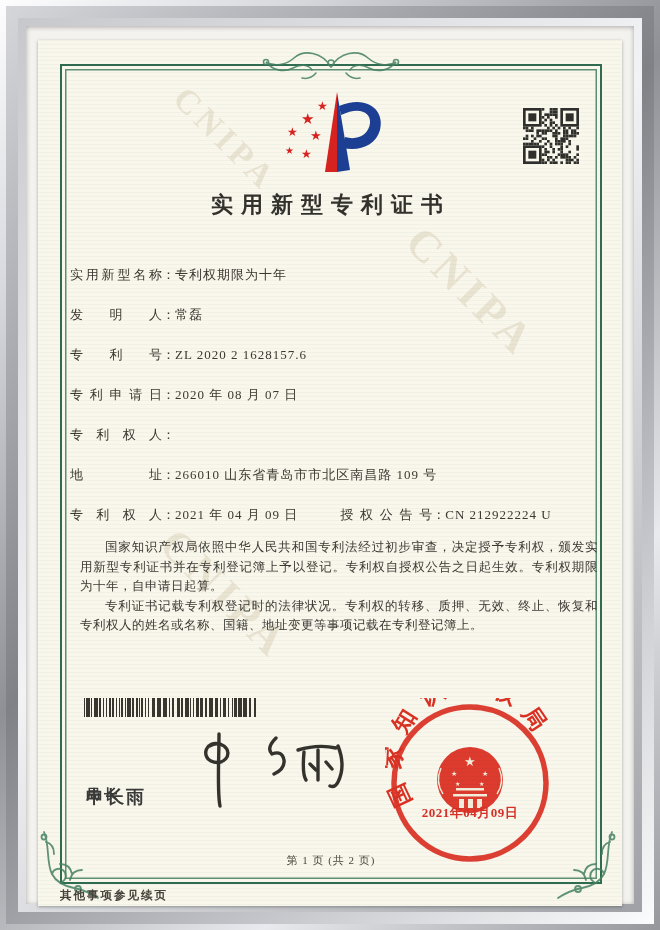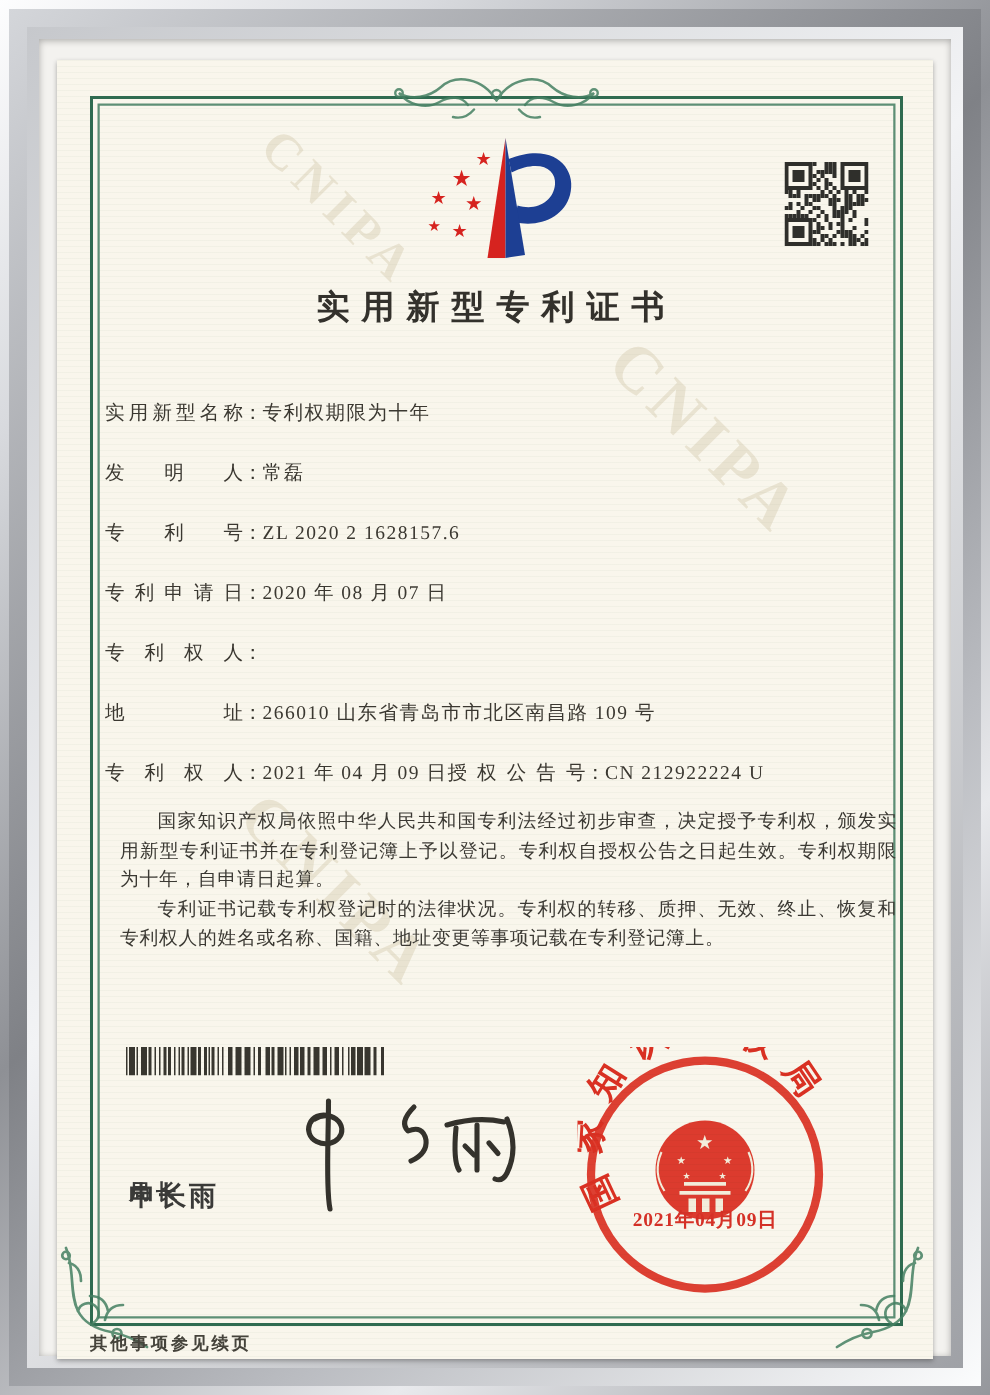--- a/index.html
+++ b/index.html
@@ -43,21 +43,21 @@
            color:#4f4c44;letter-spacing:2.5px;}
   .logo{position:absolute;left:245px;top:50px;z-index:4;}
   .qr{position:absolute;left:485px;top:68px;z-index:4;}
   .title{position:absolute;left:22px;right:20px;top:150px;z-index:4;text-align:center;
          font-size:22px;font-weight:700;letter-spacing:8px;color:#33312c;}
   .fields{position:absolute;left:32px;top:226px;width:510px;z-index:4;
           font-size:13px;color:var(--ink);}
   .frow{display:flex;align-items:baseline;margin-bottom:23px;line-height:17px;white-space:nowrap;}
   .flabel{display:inline-block;width:92px;text-align:justify;text-align-last:justify;}
   .fvalue{letter-spacing:1px;}
-  .fgroup2{display:flex;align-items:baseline;}
+  .fgroup2{margin-left:42px;display:flex;align-items:baseline;}
   .paras{position:absolute;left:42px;right:24px;top:498px;z-index:4;
          font-size:12.5px;line-height:19.5px;color:#3b3933;text-align:justify;
          letter-spacing:0.5px;}
   .paras p{margin:0;text-indent:2em;}
   .barcode{position:absolute;left:46px;top:658px;z-index:4;}
   .sig-role{position:absolute;left:48px;top:746px;z-index:4;font-size:14px;font-weight:600;
             color:#3a3a38;letter-spacing:4px;font-family:Liberation Serif, serif;}
   .sig-name{position:absolute;left:48px;top:745px;z-index:4;font-size:18px;font-weight:700;
             color:#3a3a38;letter-spacing:2px;font-family:"Liberation Sans","DejaVu Sans",sans-serif;}
   .sig-hand{position:absolute;left:152px;top:690px;z-index:4;}
@@ -412,16 +412,17 @@
         <rect x="71" y="90" width="28" height="2.5" fill="#f9f6ec"></rect>
         <rect x="68" y="96" width="34" height="2.5" fill="#f9f6ec"></rect>
         <rect x="74" y="101" width="5" height="9" fill="#f9f6ec"></rect>
         <rect x="83" y="101" width="5" height="9" fill="#f9f6ec"></rect>
         <rect x="92" y="101" width="5" height="9" fill="#f9f6ec"></rect>
         <path d="M56,70 q-6,14 2,26 M114,70 q6,14 -2,26" stroke="#f9f6ec" stroke-width="1.4" fill="none"></path>
       </g>
       <text x="85" y="119" text-anchor="middle" font-size="13" font-weight="700" fill="#d9251c" letter-spacing="0.5" font-family="'Liberation Serif',serif">2021年04月09日</text>
     </svg>
 
+    <div class="pagenum">第 1 页 (共 2 页)</div>
     <div class="note">其他事项参见续页</div>
 
   </div>
 </div>
 
 </body></html>

